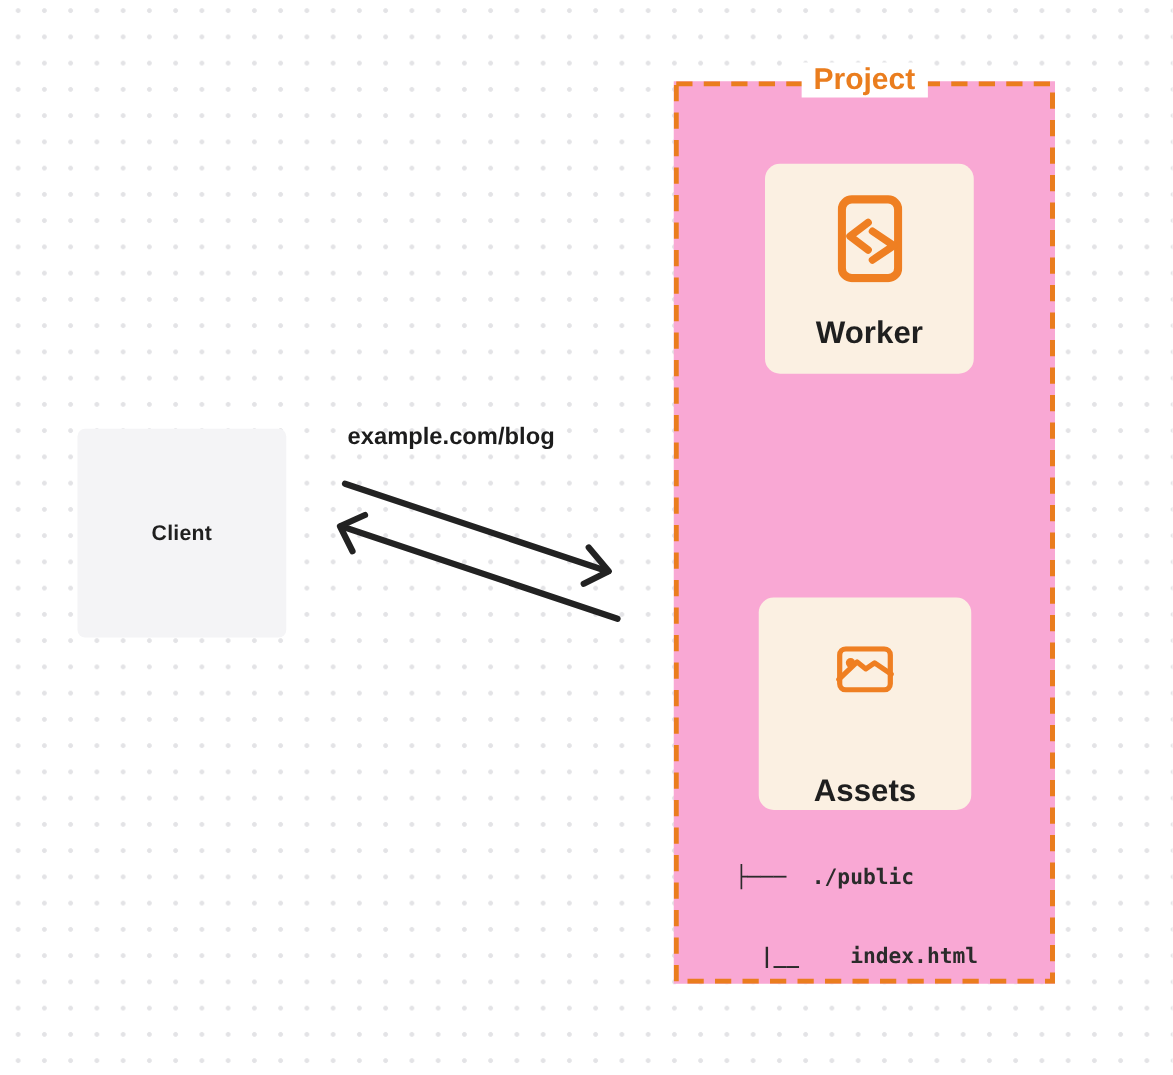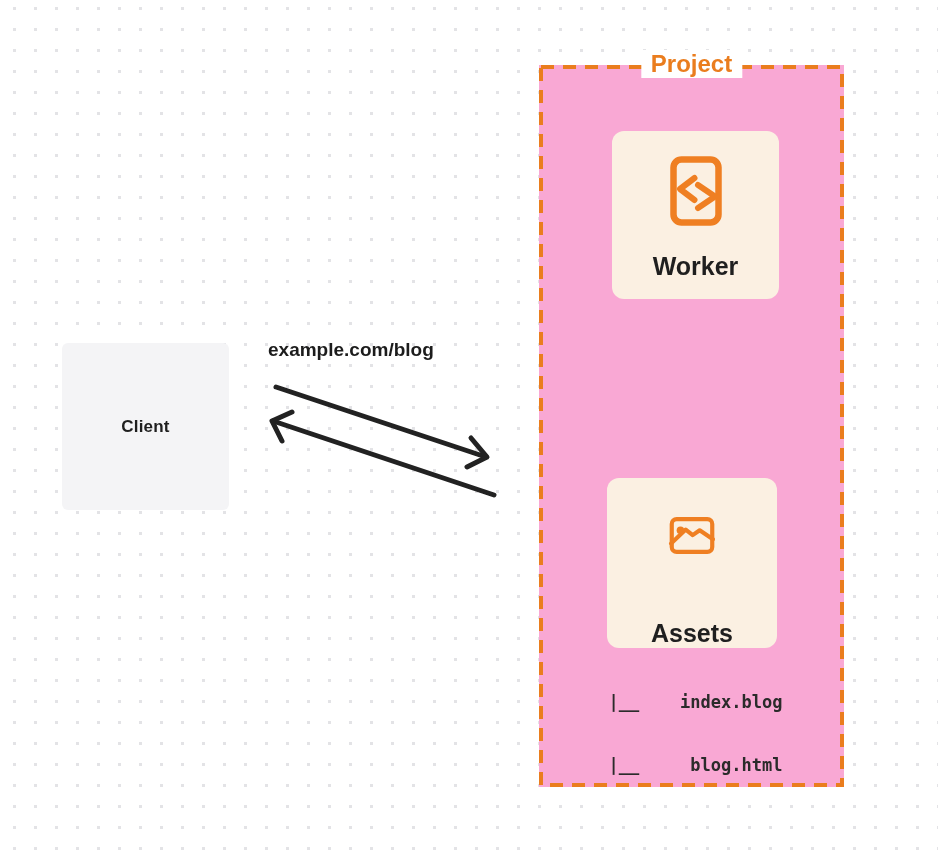--- a/index.html
+++ b/index.html
@@ -19,21 +19,21 @@
   
   .client-box {
     left: 62px; top: 343px; width: 167px; height: 167px;
     background: #f4f4f6; border-radius: 6px;
     display: flex; align-items: center; justify-content: center;
   }
   .node-label { font-size: 17px; font-weight: 700; color: #1f1f1f; letter-spacing: 0.2px; }
 
   
   .request-label {
-    left: 268px; top: 339px;
+    left: 278px; top: 339px;
     font-size: 19px; font-weight: 700; color: #1c1c1c;
   }
 
   
   .arrows-svg { left: 0; top: 0; width: 938px; height: 860px; pointer-events: none; }
 
   
   .project-box {
     left: 539px; top: 65px; width: 305px; height: 722px;
     background: #f9a8d4;
@@ -104,17 +104,17 @@
   <div class="card card-assets">
     <svg width="64" height="53" viewBox="0 0 64 53" fill="none" xmlns="http://www.w3.org/2000/svg">
       <polyline points="2,38 23,18 33,26 43,19 62,32" stroke="#ef7f22" stroke-width="6" stroke-linejoin="round" stroke-linecap="round"></polyline>
       <rect x="3" y="3" width="58" height="47" rx="7" stroke="#ef7f22" stroke-width="6" fill="none"></rect>
       <circle cx="15.5" cy="19" r="5.5" fill="#ef7f22"></circle>
     </svg>
     <span class="card-label">Assets</span>
   </div>
 
   <div class="file-tree">
-    <div>  |__    index.blog</div>
-    <div>  |__     blog.html</div>
+    <div>├───  ./public</div>
+    <div>  |__    index.html</div>
     
   </div>
 </div>
 
 </body></html>

